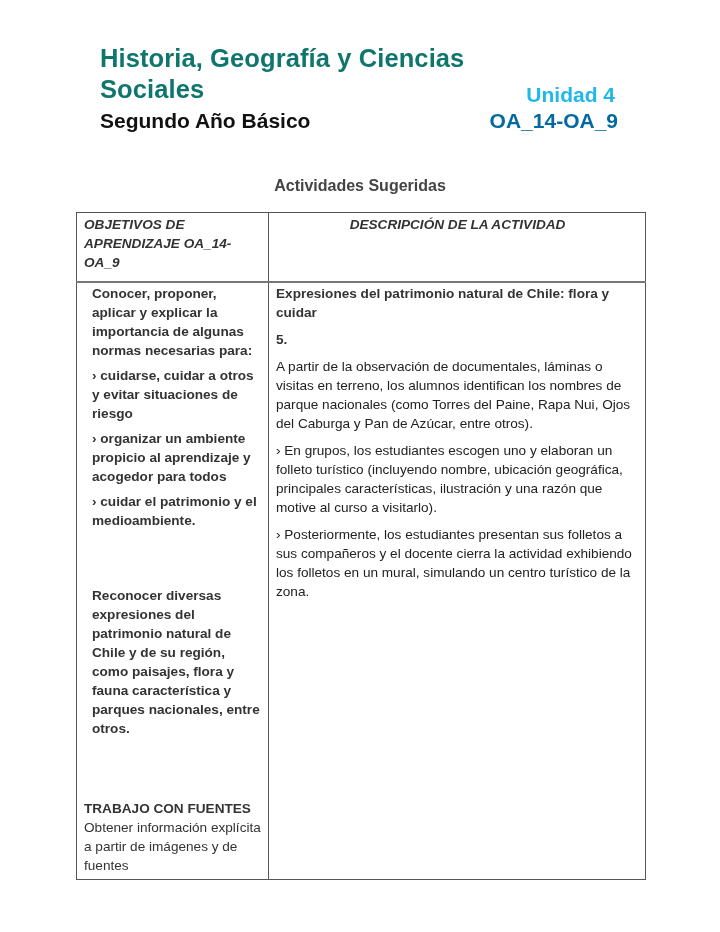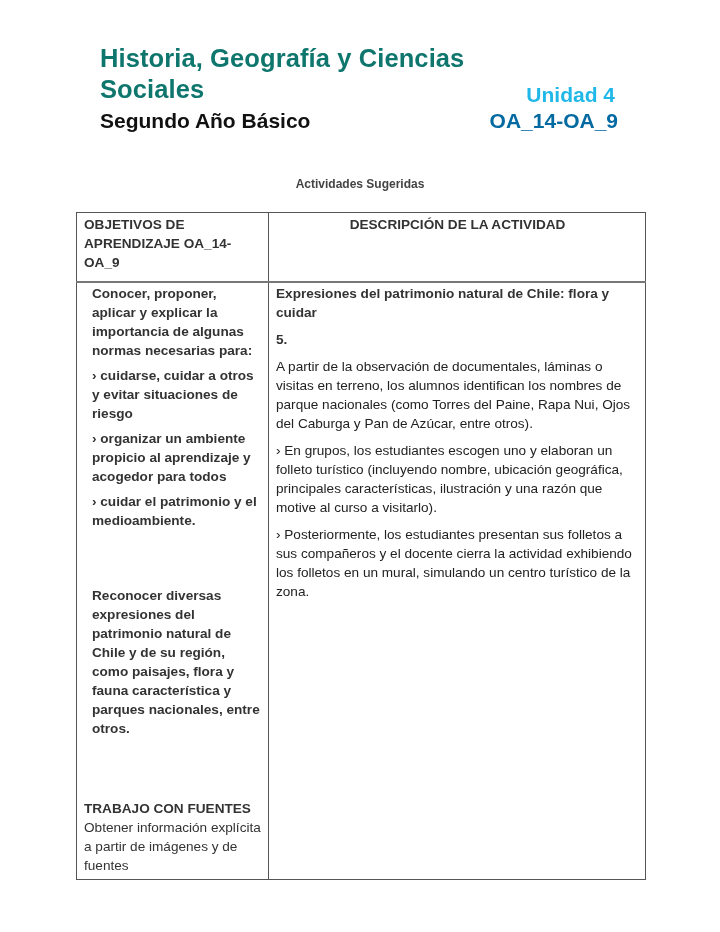--- a/index.html
+++ b/index.html
@@ -7,28 +7,28 @@
            font-family: "Liberation Sans", "DejaVu Sans", sans-serif; color: #222; }
     .hdr-title { position: absolute; left: 100px; top: 43px; font-size: 25.5px; font-weight: bold;
                  color: #0f766e; line-height: 31px; letter-spacing: 0.1px; }
     .hdr-unit { position: absolute; right: 105px; top: 82px; font-size: 21px; font-weight: bold;
                 color: #1fb8e8; line-height: 26px; }
     .hdr-grade { position: absolute; left: 100px; top: 108px; font-size: 21px; font-weight: bold;
                  color: #111; line-height: 26px; }
     .hdr-oa { position: absolute; right: 102px; top: 108px; font-size: 21px; font-weight: bold;
               color: #0369a1; line-height: 26px; }
     .section-title { position: absolute; left: 0; width: 720px; top: 177px; text-align: center;
-                     font-size: 12px; font-weight: bold; color: #444; }
+                     font-size: 16px; font-weight: bold; color: #444; }
     table.act { position: absolute; left: 76px; top: 212px; width: 569px; border-collapse: collapse;
                 table-layout: fixed; }
     table.act td, table.act th { border: 1px solid #555; vertical-align: top; padding: 2px 6px 4px 7px;
                                  font-size: 13.6px; line-height: 19px; }
     col.c1 { width: 192px; }
     col.c2 { width: 377px; }
-    th { text-align: left; font-weight: bold; color: #333; }
+    th { text-align: left; font-weight: bold; color: #333; font-style: italic; }
     th.center { text-align: center; }
     tr.head-row { height: 69px; }
     tr.head-row th { border-bottom: 2px solid #777; }
     tr.body-row { height: 565px; }
     .left-cell { font-weight: bold; color: #333; padding-top: 1px !important; }
     .left-cell p { margin: 0 0 6px 8px; }
     .spacer1 { height: 50px; }
     .spacer2 { height: 45px; }
     .normal { font-weight: normal; color: #333; }
     .right-cell { color: #222; padding-top: 1px !important; padding-left: 7px !important; }

